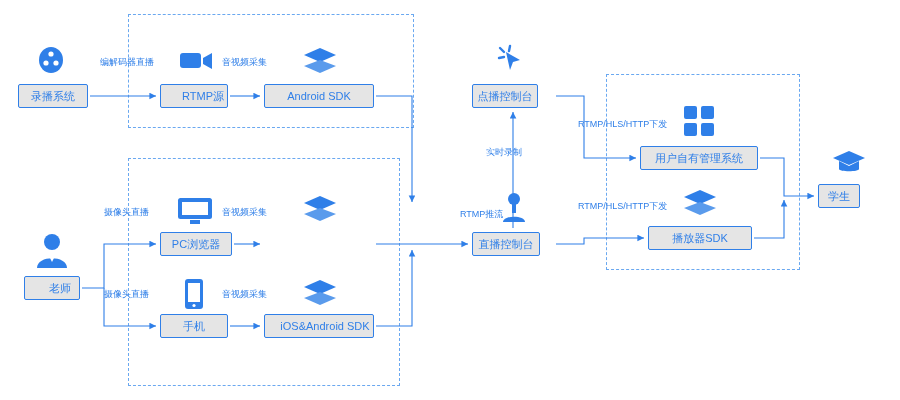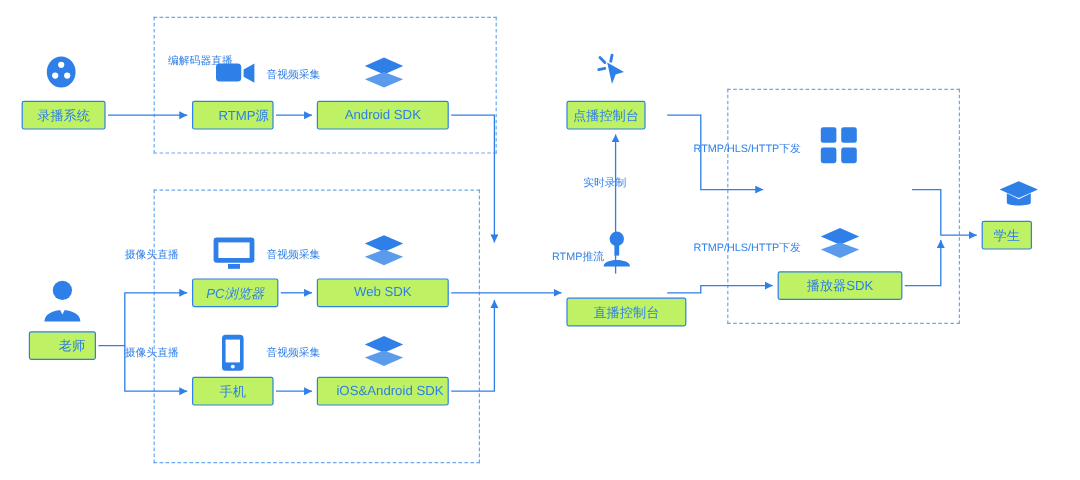--- a/index.html
+++ b/index.html
@@ -7,21 +7,21 @@
     width:900px;height:400px;
     background:#ffffff;
     font-family:"Liberation Sans","DejaVu Sans",sans-serif;
     position:relative;
     overflow:hidden;
   }
   .canvas{position:absolute;left:0;top:0;width:900px;height:400px;}
   .node{
     position:absolute;
     border:1px solid #2f7fe8;
-    background:#bef264;
+    background:#e5e5e5;
     color:#2f7fe8;
     font-size:11px;
     display:flex;align-items:center;justify-content:center;
     border-radius:2px;
     white-space:nowrap;
     box-sizing:border-box;
   }
   .grp{
     position:absolute;
     border:1px dashed #6aa8f0;
@@ -163,30 +163,30 @@
     <svg width="36" height="30" viewBox="0 0 36 30">
         <path d="M18,2 L34,9 L18,16 L2,9 z" fill="#2f7fe8"></path>
         <path d="M18,14 L34,20 L18,27 L2,20 z" fill="#5a9bec"></path>
       </svg>
   </div>
 
   <div class="node" style="left:18px;top:84px;width:70px;height:24px;">录播系统</div>
   <div class="node" style="left:160px;top:84px;width:68px;height:24px;padding-left:18px;">RTMP源</div>
   <div class="node" style="left:264px;top:84px;width:110px;height:24px;">Android SDK</div>
   <div class="node" style="left:472px;top:84px;width:66px;height:24px;">点播控制台</div>
+  <div class="node" style="left:640px;top:146px;width:118px;height:24px;">用户自有管理系统</div>
   <div class="node" style="left:818px;top:184px;width:42px;height:24px;">学生</div>
-  <div class="node" style="left:160px;top:232px;width:72px;height:24px;font-style:italic;">PC浏览器</div>
-  <div class="node" style="left:264px;top:232px;width:110px;height:24px;">Web SDK</div>
-  <div class="node" style="left:472px;top:232px;width:100px;height:24px;margin-top:16px;">直播控制台</div>
+  <div class="node" style="left:160px;top:232px;width:72px;height:24px;">PC浏览器</div>
+  <div class="node" style="left:472px;top:232px;width:68px;height:24px;">直播控制台</div>
   <div class="node" style="left:648px;top:226px;width:104px;height:24px;">播放器SDK</div>
   <div class="node" style="left:160px;top:314px;width:68px;height:24px;">手机</div>
   <div class="node" style="left:264px;top:314px;width:110px;height:24px;padding-left:12px;">iOS&amp;Android SDK</div>
   <div class="node" style="left:24px;top:276px;width:56px;height:24px;padding-left:16px;">老师</div>
 
-  <div class="lbl" style="left:100px;top:44px;margin-left:40px;">编解码器直播</div>
+  <div class="lbl" style="left:100px;top:56px;">编解码器直播</div>
   <div class="lbl" style="left:222px;top:56px;">音视频采集</div>
   <div class="lbl" style="left:486px;top:146px;">实时录制</div>
   <div class="lbl" style="left:460px;top:208px;text-align:right;">RTMP推流</div>
   <div class="lbl" style="left:578px;top:118px;">RTMP/HLS/HTTP下发</div>
   <div class="lbl" style="left:578px;top:200px;">RTMP/HLS/HTTP下发</div>
   <div class="lbl" style="left:104px;top:206px;">摄像头直播</div>
   <div class="lbl" style="left:222px;top:206px;">音视频采集</div>
   <div class="lbl" style="left:104px;top:288px;">摄像头直播</div>
   <div class="lbl" style="left:222px;top:288px;">音视频采集</div>
 

